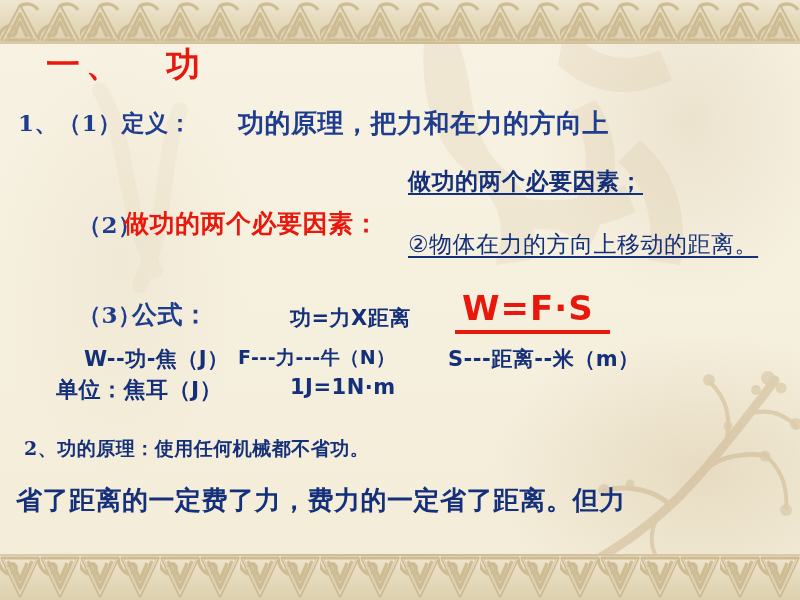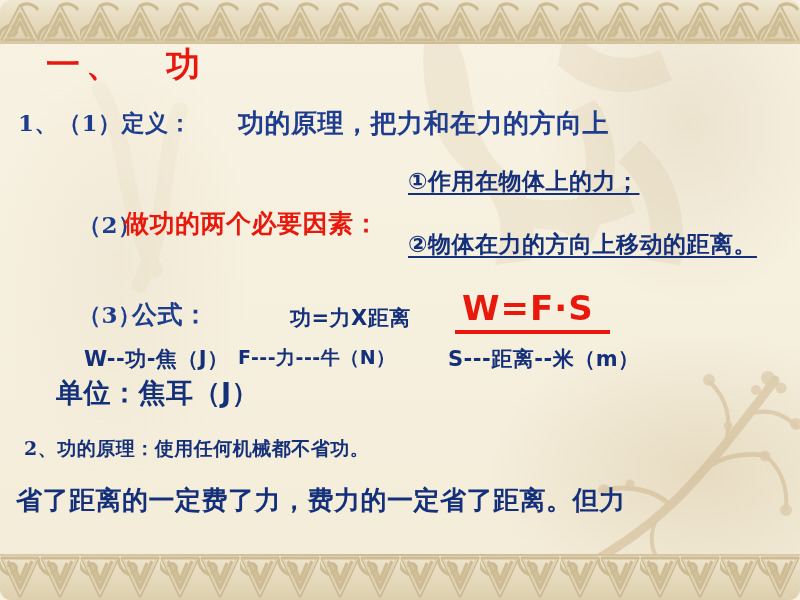--- a/index.html
+++ b/index.html
@@ -9,21 +9,20 @@
     font-family:"DejaVu Sans","Liberation Sans",sans-serif;
     background:#f7f1e1;
   }
   #slide{
     position:relative;width:800px;height:600px;overflow:hidden;
     background:
       radial-gradient(ellipse 300px 200px at 700px 470px, rgba(201,178,136,0.30), rgba(201,178,136,0) 70%),
       radial-gradient(ellipse 220px 260px at 690px 120px, rgba(196,176,140,0.22), rgba(196,176,140,0) 70%),
       radial-gradient(ellipse 180px 300px at 120px 260px, rgba(201,182,148,0.12), rgba(201,182,148,0) 72%),
       linear-gradient(180deg,#f8f2e3 0%, #f6f0df 45%, #f3ecd8 100%);
-    border-radius: 11px;
   }
 
   
   .wm{position:absolute;pointer-events:none;}
   .wm-calligraphy{
     left:390px;top:20px;width:330px;height:300px;opacity:.30;
   }
   .wm-plum{
     left:560px;top:360px;width:250px;height:230px;opacity:.55;
   }
@@ -65,37 +64,37 @@
   .l-def-body2{left:40px;top:140px;font-size:26px;font-weight:bold;}
 
   .l-factors-num{left:78px;top:210px;font-size:23px;font-weight:bold;}
   .l-factors-txt{left:124px;top:207px;font-size:25px;font-weight:bold;}
 
   .underlined{
     text-decoration:underline;
     text-underline-offset:4px;
   }
   .l-factor1{left:408px;top:166px;font-size:23px;font-weight:bold;}
-  .l-factor2{left:408px;top:229px;font-size:23px;font-weight:bold;}
+  .l-factor2{left:408px;top:229px;font-size:23px;font-weight:normal;}
 
   .l-formula-label-num{left:78px;top:300px;font-size:23px;font-weight:bold;}
   .l-formula-label-txt{left:132px;top:298px;font-size:25px;font-weight:bold;}
   .l-formula-cn{left:290px;top:304px;font-size:21px;font-weight:bold;}
   .l-formula-main{
     left:462px;top:288px;font-size:34px;font-weight:bold;color:#e8180c;
     letter-spacing:1px;
   }
   .formula-rule{
     position:absolute;left:455px;top:330px;width:155px;height:4px;background:#e8180c;
   }
 
   .l-symbols-a{left:60px;top:345px;font-size:21px;font-weight:bold;margin-left:24px;}
   .l-symbols-b{left:238px;top:345px;font-size:19px;font-weight:bold;}
   .l-symbols-c{left:448px;top:345px;font-size:21px;font-weight:bold;}
-  .l-units{left:56px;top:375px;font-size:27px;font-weight:bold;}
+  .l-units{left:56px;top:375px;font-size:22px;font-weight:bold;}
   .l-units-eq{left:290px;top:375px;font-size:21px;font-weight:bold;}
 
   .l-princ-1{left:24px;top:436px;font-size:19px;font-weight:bold;}
   .l-princ-2{left:16px;top:483px;font-size:26px;font-weight:bold;}
   .l-princ-3{left:44px;top:518px;font-size:26px;font-weight:bold;}
 </style>
 </head>
 <body>
 
 <div id="slide">
@@ -198,31 +197,32 @@
   </div>
 
   <div class="txt" id="title">一、　功</div>
 
   <div class="txt serif blue l-def-label">1、（1）定义：</div>
   <div class="txt serif blue l-def-body1">功的原理，把力和在力的方向上</div>
 
   <div class="txt serif blue l-factors-num">（2）</div>
   <div class="txt serif red l-factors-txt">做功的两个必要因素：</div>
 
-  <div class="txt sans darkblue underlined l-factor1">①作用在物体上的力；</div>
+  <div class="txt sans darkblue underlined l-factor1">做功的两个必要因素；</div>
   <div class="txt sans darkblue underlined l-factor2">②物体在力的方向上移动的距离。</div>
 
   <div class="txt serif blue l-formula-label-num">（3）</div>
   <div class="txt serif blue l-formula-label-txt">公式：</div>
   <div class="txt sans darkblue l-formula-cn">功=力X距离</div>
   <div class="txt sans l-formula-main">W=F·S</div>
   <div class="formula-rule"></div>
 
   <div class="txt sans darkblue l-symbols-a">W--功-焦（J）</div>
   <div class="txt sans darkblue l-symbols-b">F---力---牛（N）</div>
   <div class="txt sans darkblue l-symbols-c">S---距离--米（m）</div>
 
   <div class="txt sans darkblue l-units">单位：焦耳（J）</div>
+  <div class="txt sans darkblue l-units-eq">1J=1N·m</div>
 
   <div class="txt serif darkblue l-princ-1">2、功的原理：使用任何机械都不省功。</div>
   <div class="txt serif darkblue l-princ-2">省了距离的一定费了力，费力的一定省了距离。但力</div>
 
 </div>
 
 </body></html>

